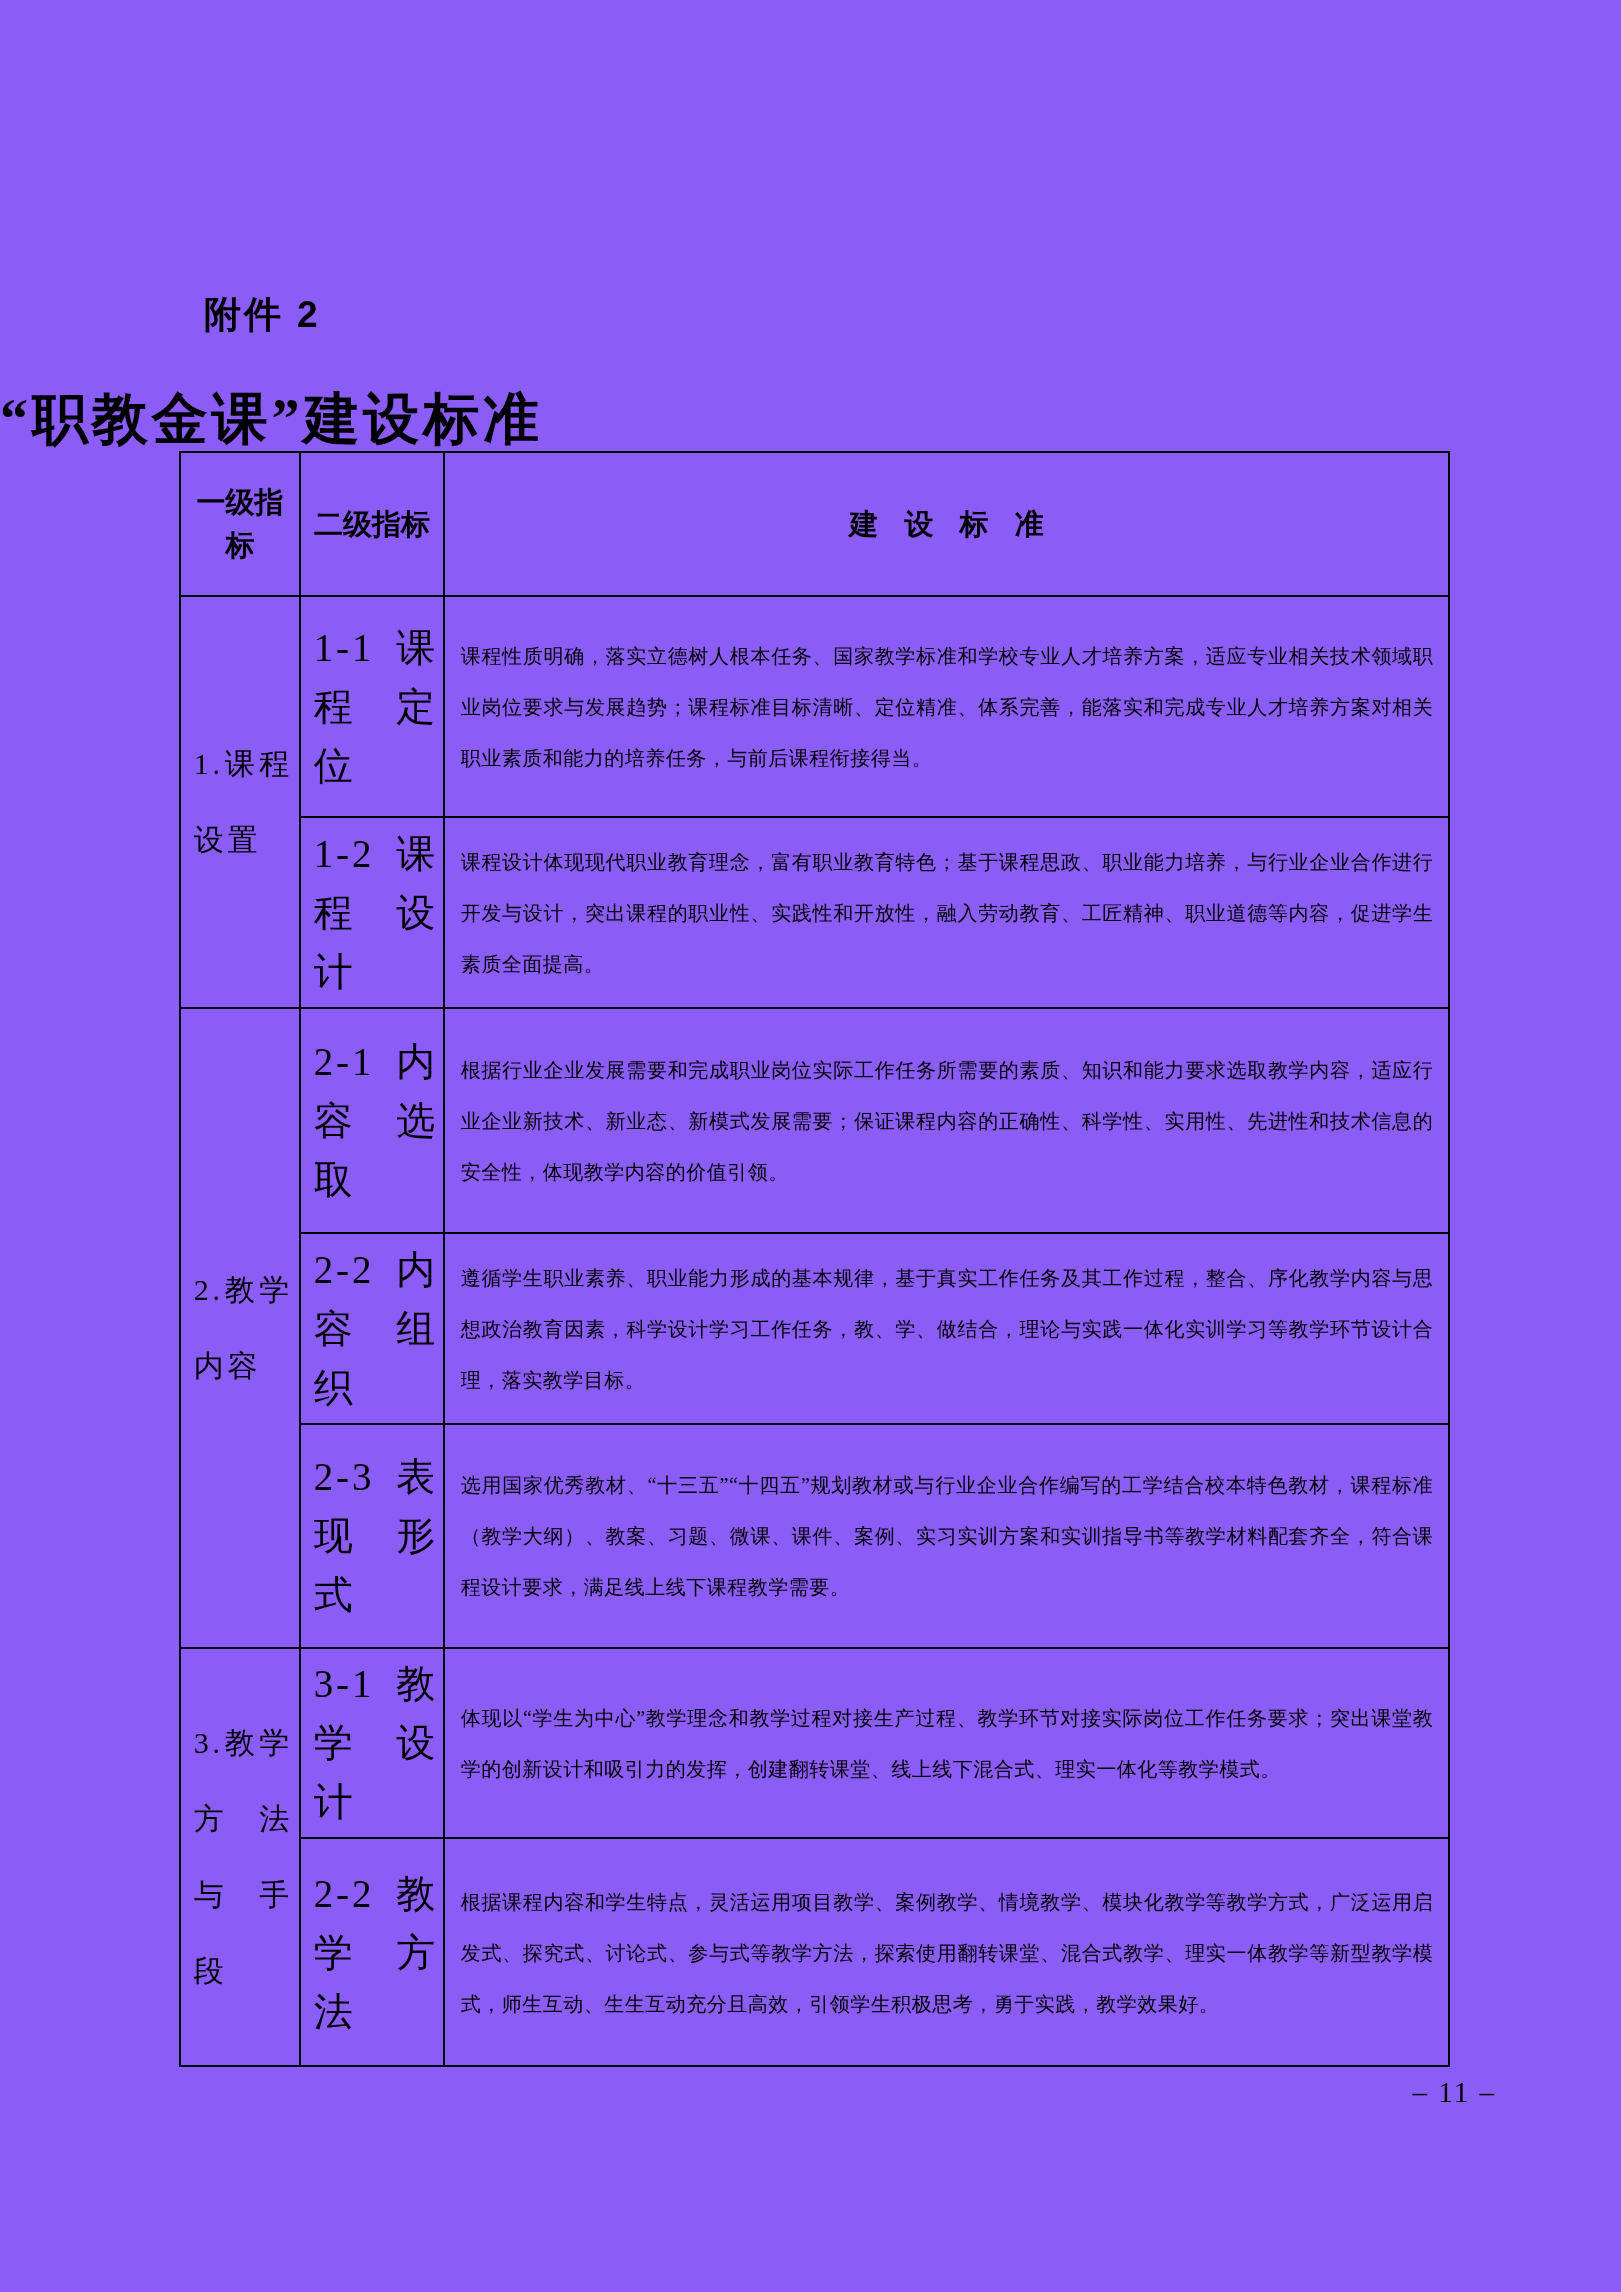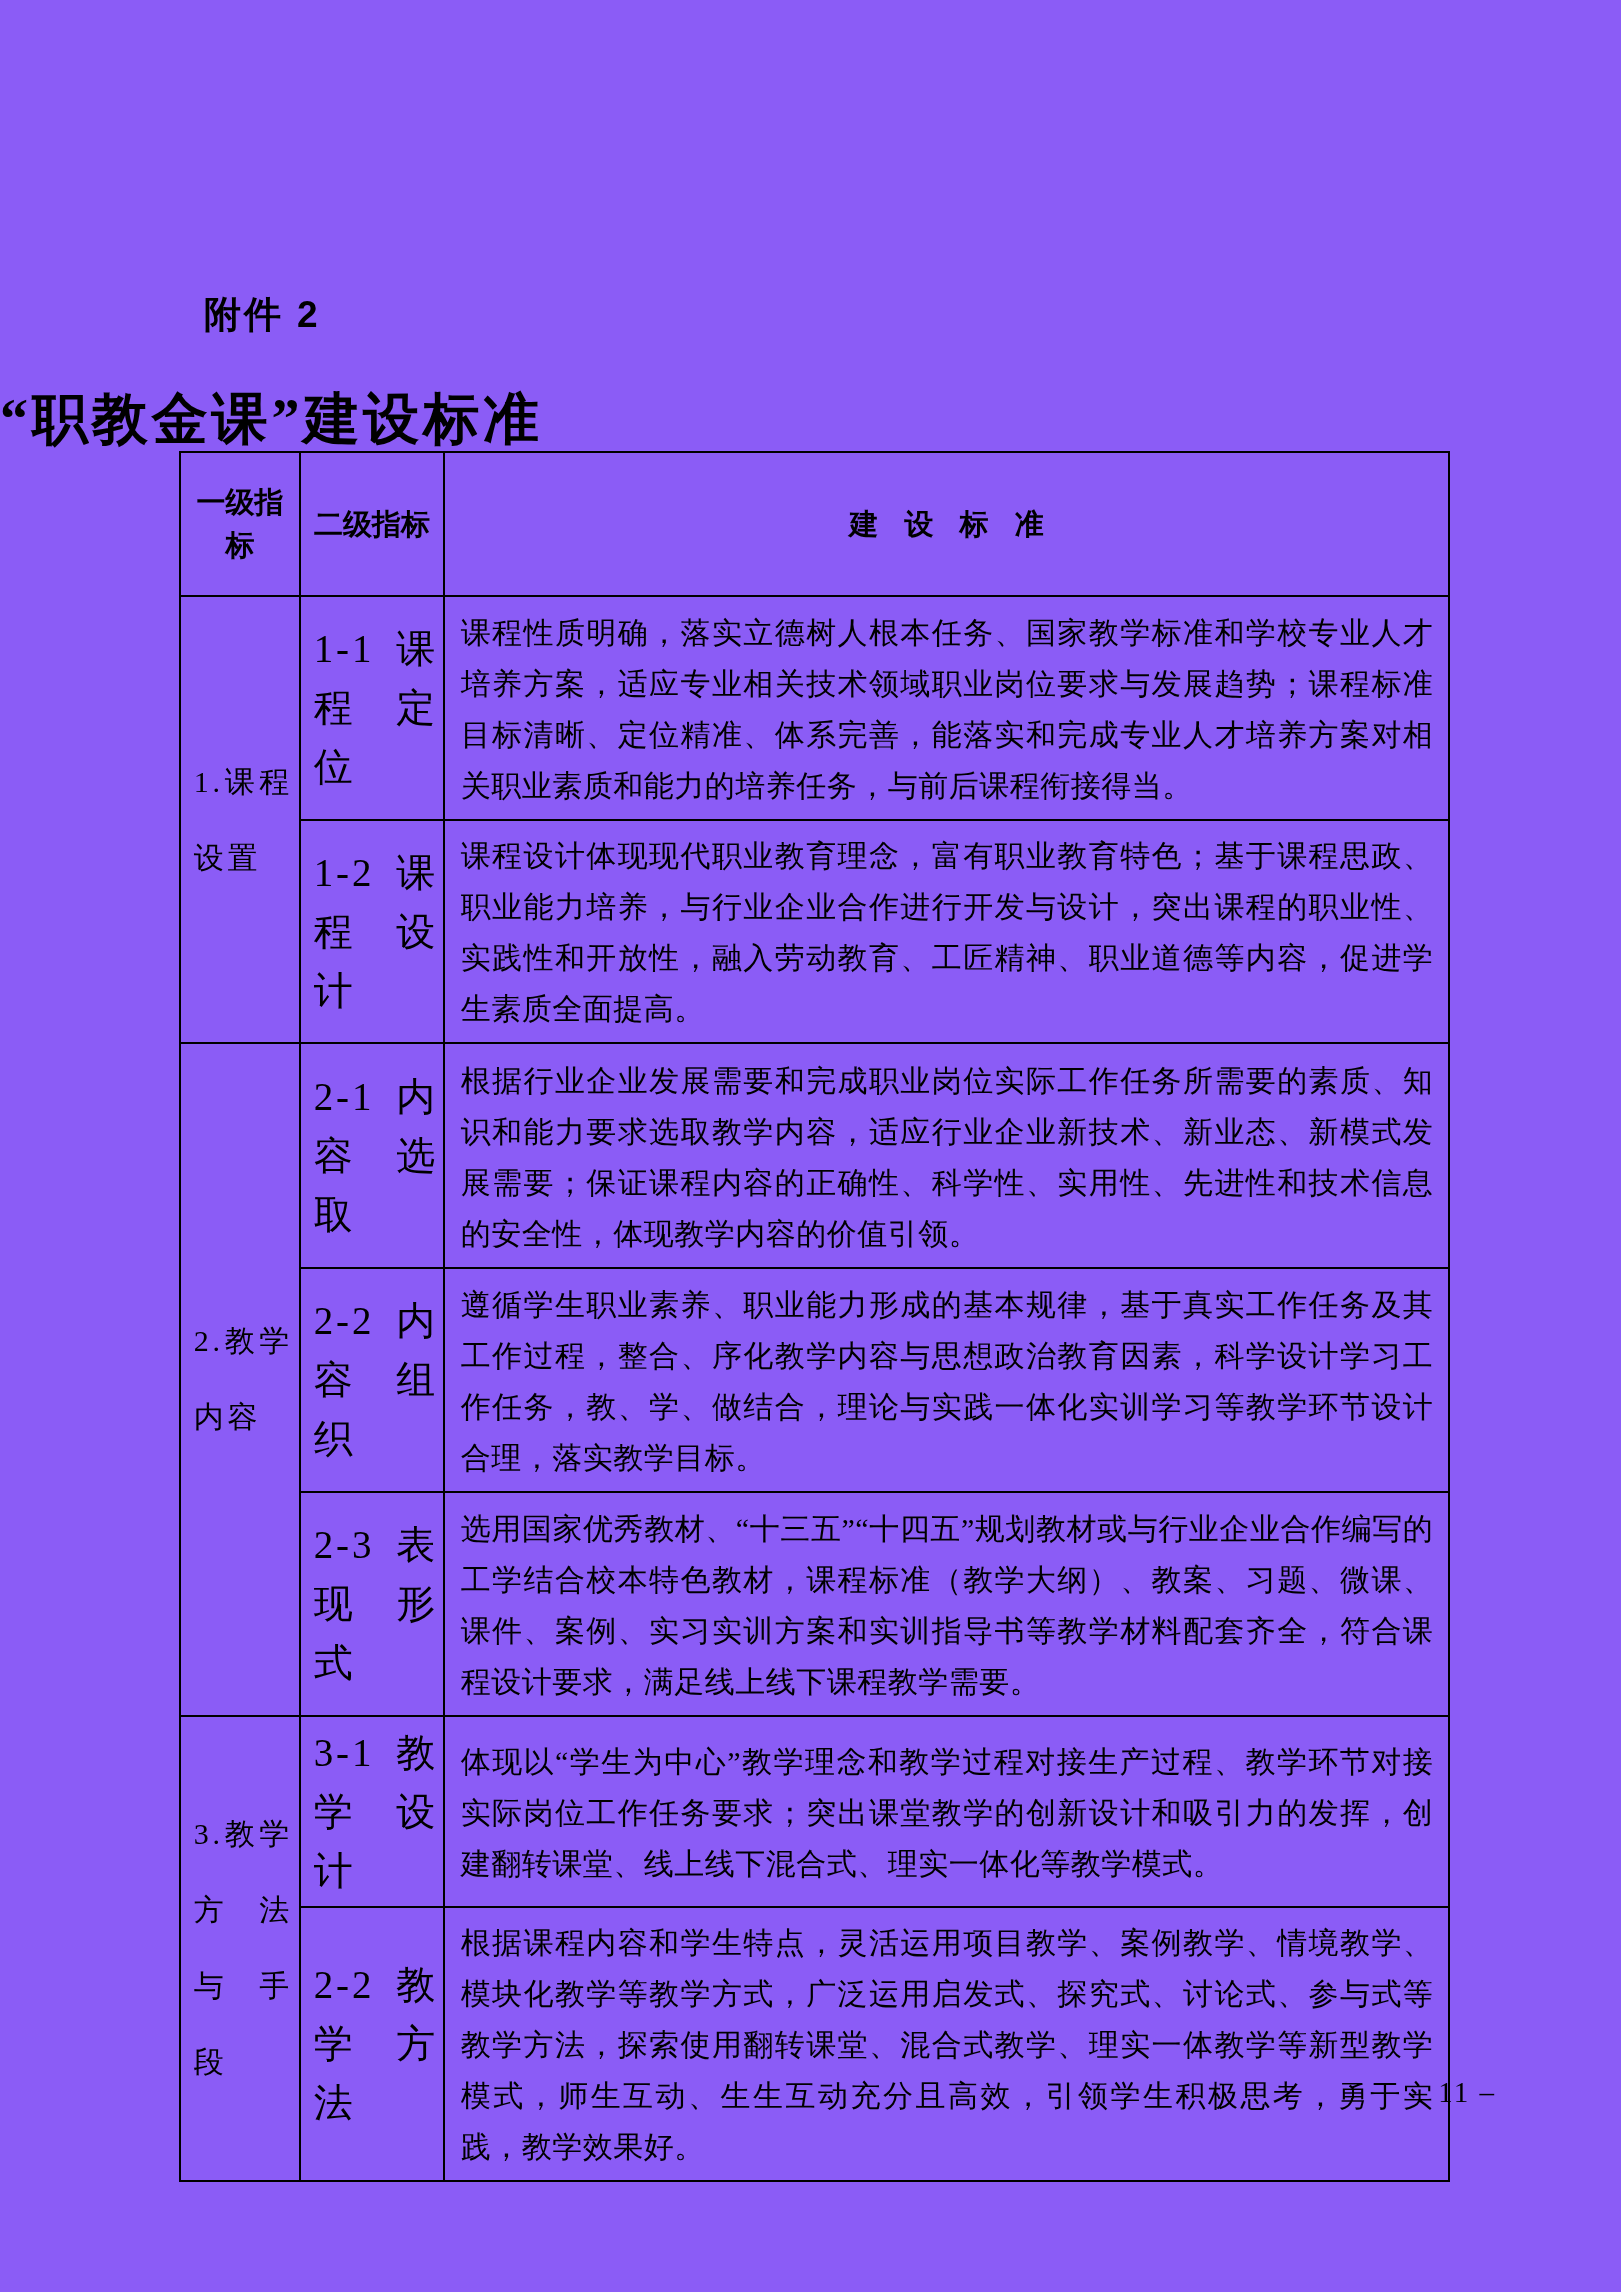--- a/index.html
+++ b/index.html
@@ -73,21 +73,21 @@
     padding: 5.9px 5.9px 5.9px 12.7px;
   }
   td.lv2 {
     font-size: 39px;
     line-height: 59px;
     letter-spacing: 2.9px;
     text-align: justify;
     padding: 5.9px 4.9px 5.9px 12.7px;
   }
   td.std {
-    font-size: 30px;
+    font-size: 20px;
     line-height: 51px;
     text-align: justify;
     padding: 9.8px 14.7px 7.8px 15.7px;
     letter-spacing: 0.5px;
     border-radius: 30px;
   }
   .page-number {
     position: absolute;
     top: 2076px;
     right: 157px;

